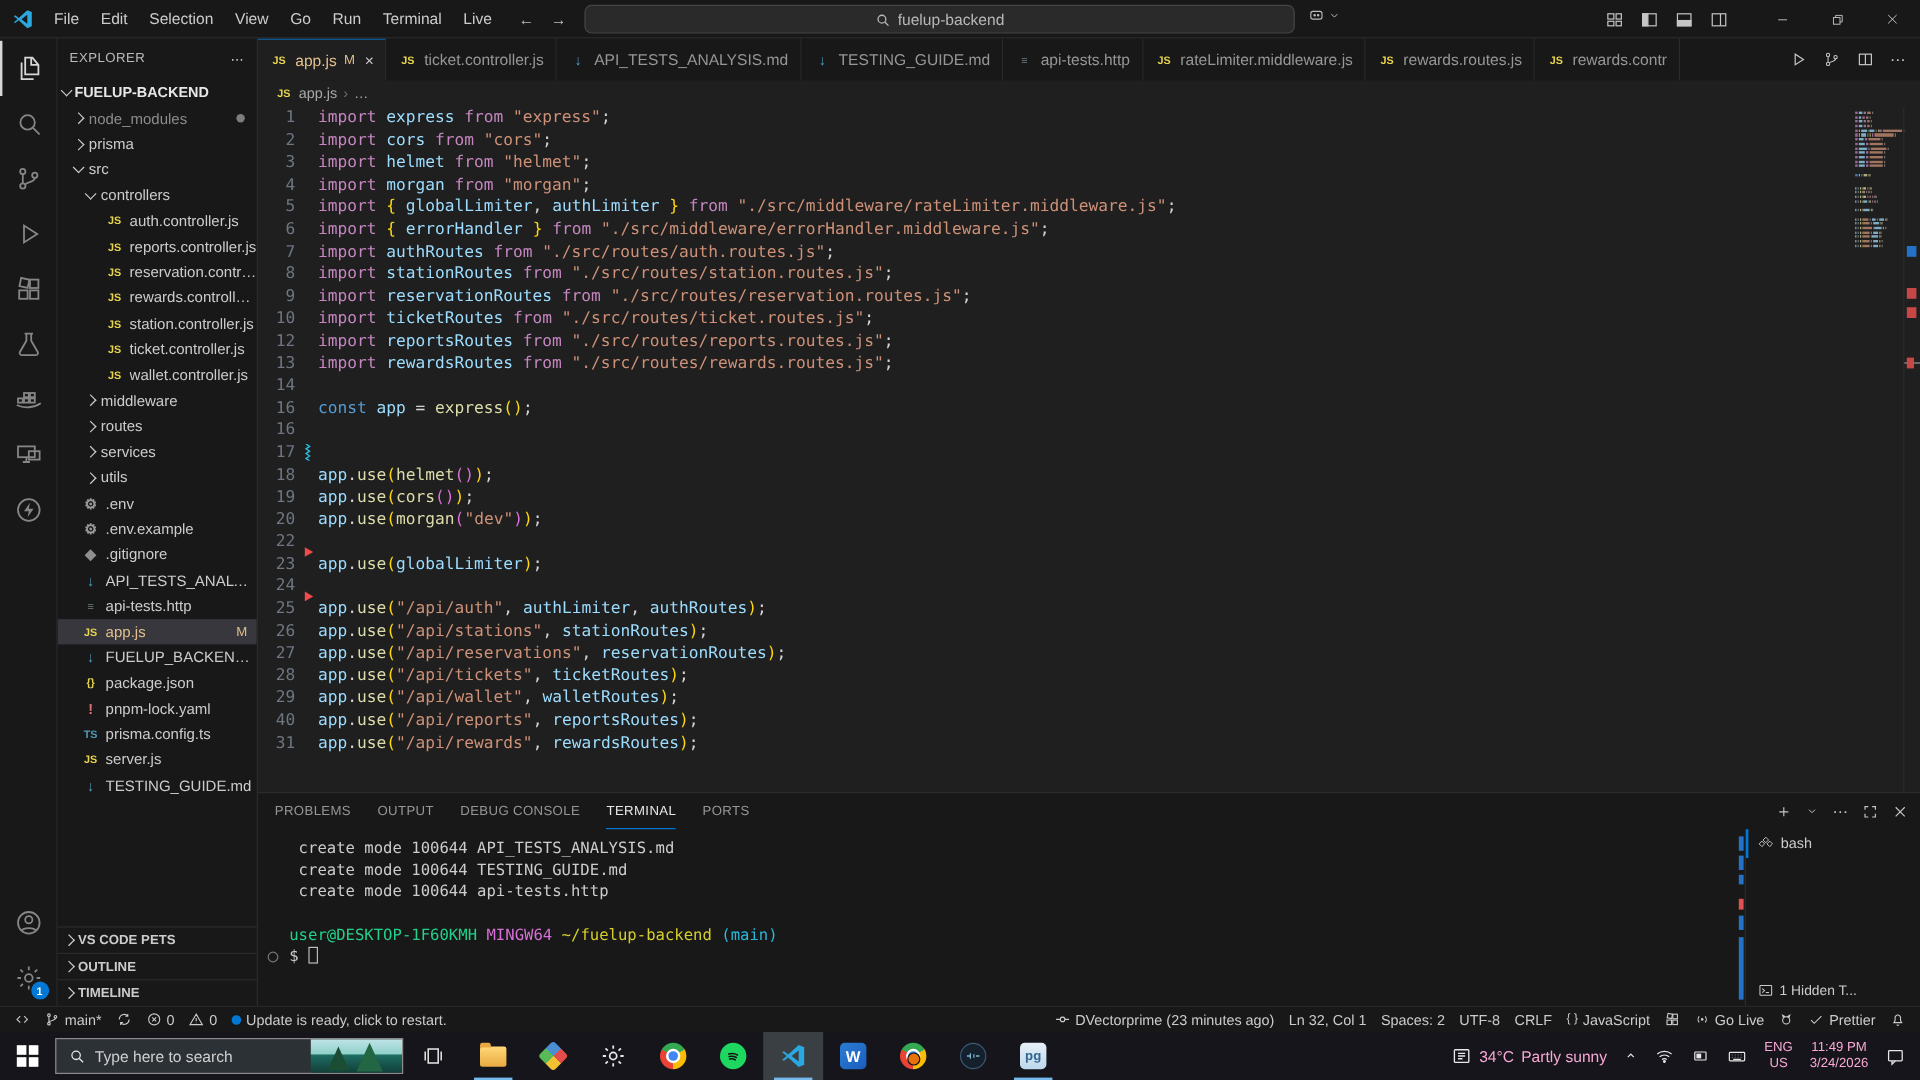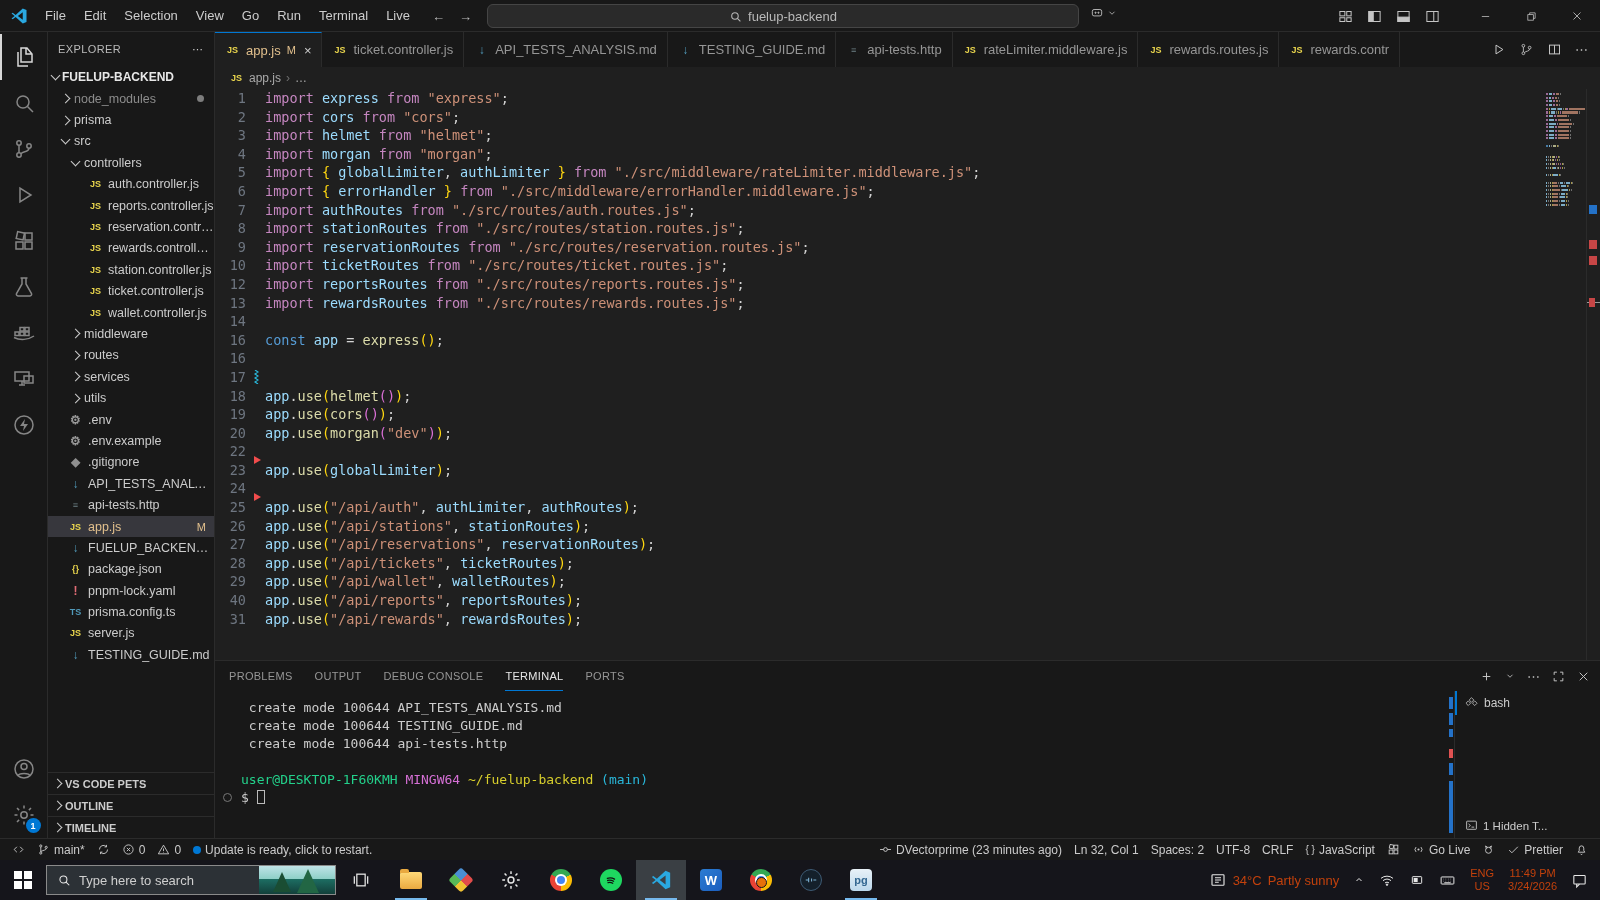--- a/index.html
+++ b/index.html
@@ -101,21 +101,21 @@
   .tb-search{width:290px;margin:5px 0;background:#2c3136;border:1px solid #8a8a8a;display:flex;align-items:center;gap:8px;
     padding-left:10px;color:#cfcfcf;position:relative;overflow:hidden}
   .tb-search .thumb{position:absolute;right:0;top:0;height:100%;width:76px;
     background:linear-gradient(180deg,#bfe3e8 0%,#8fd0c8 45%,#1d6e63 46%,#123f3a 100%)}
   .tb-search .thumb:before{content:"";position:absolute;left:14px;top:6px;border-left:9px solid transparent;border-right:9px solid transparent;border-bottom:20px solid #1a4d33}
   .tb-search .thumb:after{content:"";position:absolute;left:38px;top:3px;border-left:11px solid transparent;border-right:11px solid transparent;border-bottom:24px solid #226644}
   .tb-apps{display:flex;align-items:stretch}
   .tb-app{width:50px;display:flex;align-items:center;justify-content:center;position:relative}
   .tb-app.running:after{content:"";position:absolute;bottom:0;left:9px;right:9px;height:2.5px;background:#76b9ed}
   .tb-app.activeapp{background:#3a3f44}
-  .tb-tray{margin-left:auto;display:flex;align-items:flex-start;color:#c2410c}
+  .tb-tray{margin-left:auto;display:flex;align-items:flex-start;color:#f9a8d4}
   .tray-item{display:flex;align-items:center;gap:6px;padding:0 7px;height:40px}
   .tray-2line{display:flex;flex-direction:column;align-items:center;justify-content:center;font-size:11px;line-height:13px}
   .appicon{width:24px;height:24px;display:flex;align-items:center;justify-content:center}
   .folder{width:22px;height:17px;background:linear-gradient(180deg,#ffd978,#e9a940);border-radius:2px;position:relative}
   .folder:before{content:"";position:absolute;top:-3px;left:0;width:9px;height:4px;background:#e9a940;border-radius:2px 2px 0 0}
   .drawio{width:18px;height:18px;transform:rotate(45deg);border-radius:3px;
     background:conic-gradient(#e24c4b 0 25%,#f1c232 0 50%,#58b957 0 75%,#4a8fd3 0)}
   .chrome{width:22px;height:22px;border-radius:50%;position:relative;
     background:conic-gradient(from -60deg,#34a853 0 120deg,#fbbc05 0 240deg,#ea4335 0 360deg)}
   .chrome:before{content:"";position:absolute;left:5px;top:5px;width:12px;height:12px;border-radius:50%;background:#fff}

